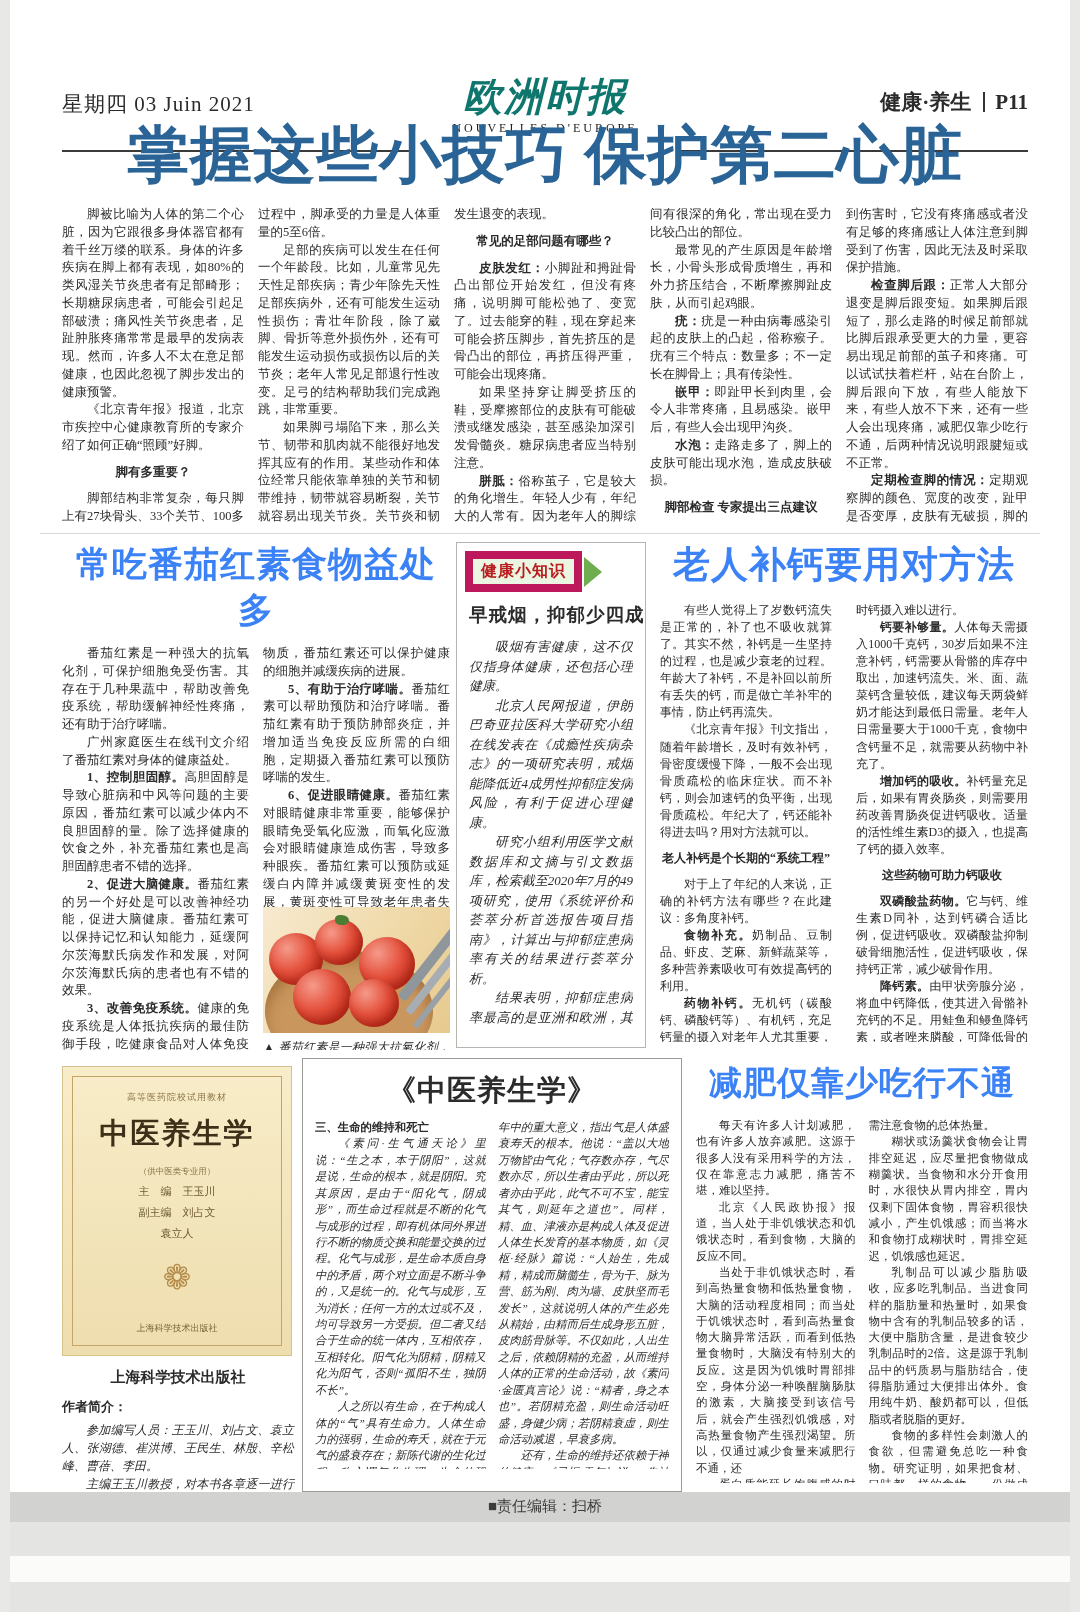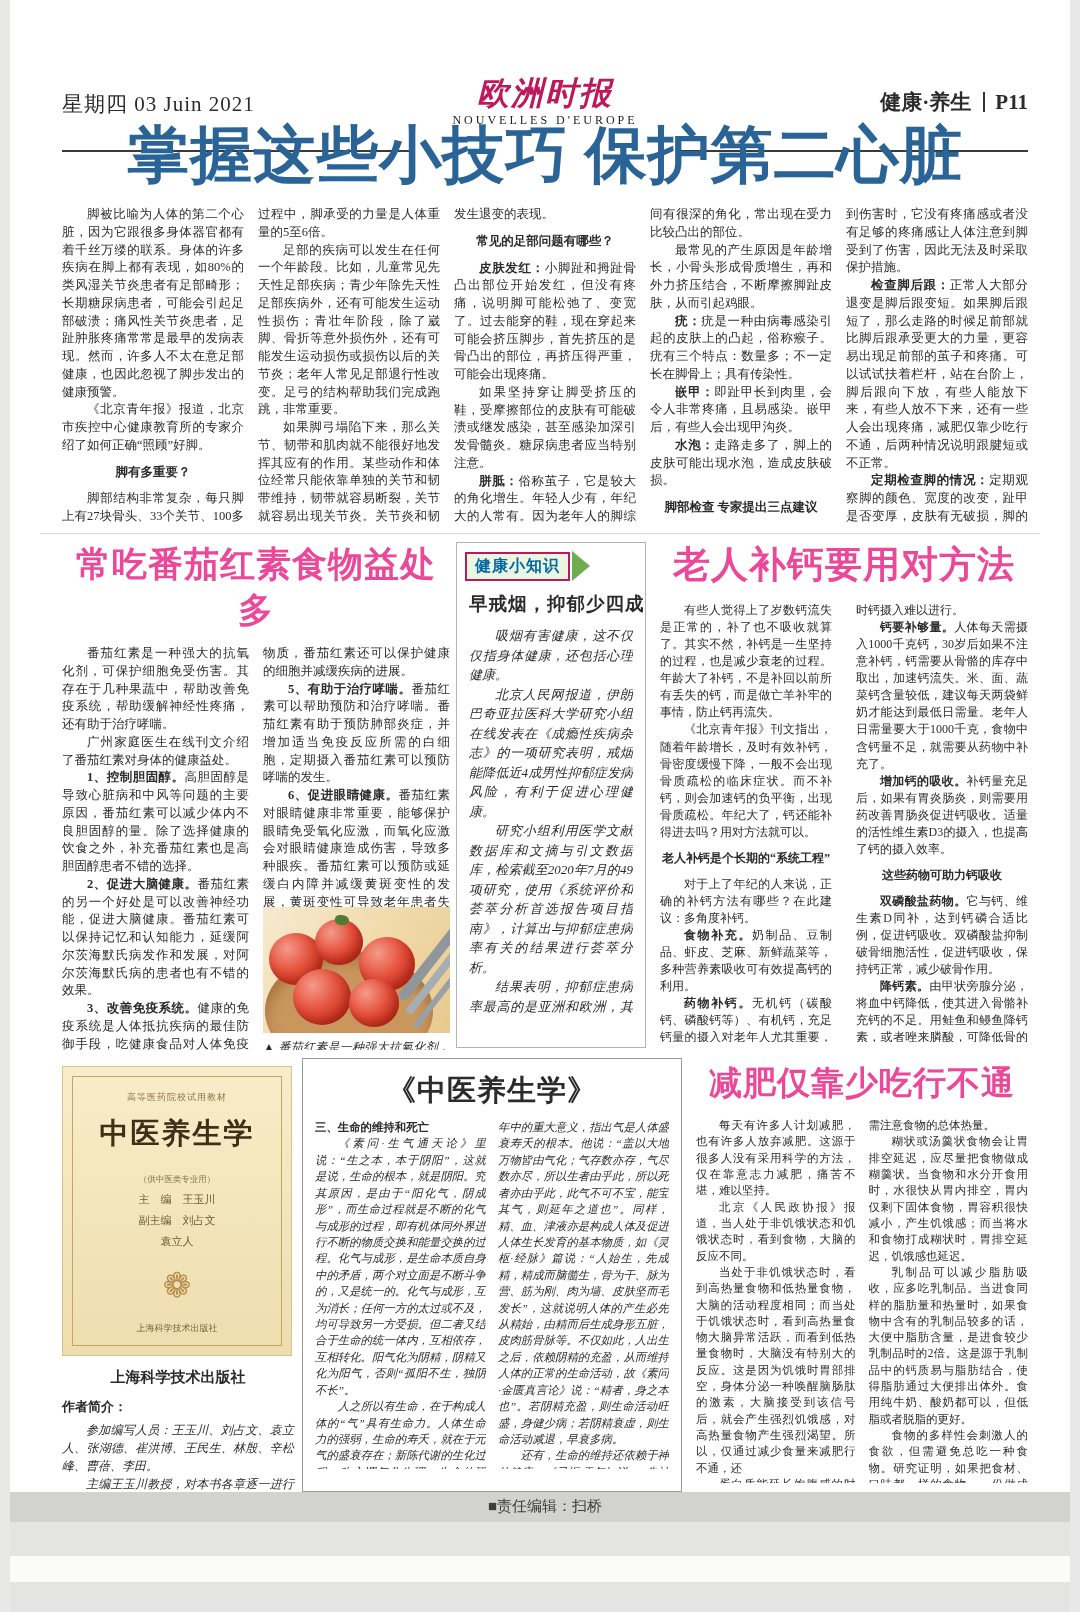--- a/index.html
+++ b/index.html
@@ -5,21 +5,21 @@
   html,body{margin:0;padding:0;background:#e8e8e6;}
   .page{position:relative;width:1080px;height:1612px;margin:0 auto;background:#fff;
         font-family:"Liberation Serif","DejaVu Serif",serif;color:#2b2b2b;overflow:hidden;}
   .edge-l,.edge-r{position:absolute;top:0;width:10px;height:100%;background:#e8e8e6;}
   .edge-l{left:0}.edge-r{right:0}
 
   
   .header{position:absolute;left:62px;right:52px;top:76px;height:84px;}
   .h-date{position:absolute;left:0;top:14px;font-size:21px;letter-spacing:1px;}
   .h-logo{position:absolute;left:50%;transform:translateX(-50%);top:0;width:260px;text-align:center;}
-  .logo-cn{font-size:32px;font-weight:bold;color:#be185d;font-style:italic;letter-spacing:2px;line-height:1.1;}
+  .logo-cn{font-size:39px;font-weight:bold;color:#0f766e;font-style:italic;letter-spacing:2px;line-height:1.1;}
   .logo-fr{font-size:12px;letter-spacing:3px;color:#1d1d1d;margin-top:2px;}
   .h-right{position:absolute;right:0;top:12px;font-size:21px;font-weight:bold;}
   .h-right .bar{display:inline-block;border-left:2px solid #333;height:20px;vertical-align:-3px;margin:0 10px 0 12px;}
   .rule{position:absolute;top:74px;height:2px;background:#3a3a3a;}
   .rule-l{left:0;width:348px;}
   .rule-r{right:0;width:348px;}
 
   
   .headline{position:absolute;left:62px;width:966px;top:120px;font-size:62px;font-weight:900;
             color:#2a6496;text-align:center;letter-spacing:1px;line-height:1.15;white-space:nowrap;}
@@ -32,60 +32,60 @@
   .t-subl{text-indent:0;font-weight:bold;font-style:normal;}
 
   
   .foot-cols{position:absolute;left:62px;top:206px;width:966px;height:320px;display:flex;gap:14px;overflow:hidden;}
   .foot-cols .col{flex:1;font-size:12.5px;line-height:1.42;overflow:hidden;}
 
   .divider1{position:absolute;left:40px;right:40px;top:533px;height:1px;background:#d8d8d4;}
 
   
   .tomato{position:absolute;left:62px;top:542px;width:388px;height:508px;overflow:hidden;}
-  .sec-title{font-weight:900;text-align:center;letter-spacing:1px;color:#ec4899;}
+  .sec-title{font-weight:900;text-align:center;letter-spacing:1px;color:#3b82f6;}
   .tomato .sec-title{font-size:35px;line-height:1.3;}
   .tomato-cols{display:flex;gap:14px;margin-top:12px;height:444px;}
   .tomato-cols .col{flex:1;font-size:12.5px;line-height:1.42;overflow:hidden;}
   .tomato-col2{position:relative;}
   .t2text{height:262px;overflow:hidden;}
   .figure{position:absolute;left:0;right:0;bottom:0;}
   .photo{height:126px;position:relative;overflow:hidden;background:linear-gradient(125deg,#f7ead0 0%,#f0d9a8 55%,#e6c98e 100%);}
   .bowl{position:absolute;left:2px;bottom:-38px;width:168px;height:120px;background:#c9965e;border-radius:50%;box-shadow:inset 0 10px 14px rgba(120,70,20,.45);}
   .tom{position:absolute;border-radius:50%;background:radial-gradient(circle at 34% 30%,#f59a8a 0%,#e4513c 45%,#c22f1d 80%);box-shadow:inset -4px -5px 8px rgba(120,10,0,.35);}
   .tom1{left:6px;top:26px;width:54px;height:52px;}
   .tom2{left:52px;top:12px;width:48px;height:46px;}
   .tom3{left:96px;top:30px;width:56px;height:54px;}
   .tom4{left:30px;top:62px;width:58px;height:56px;}
   .tom5{left:86px;top:72px;width:50px;height:48px;}
   .stem{position:absolute;left:72px;top:8px;width:14px;height:10px;background:#4d7c33;border-radius:40% 60% 50% 50%;}
   .fork{position:absolute;right:14px;top:6px;width:10px;height:96px;background:#8f969c;transform:rotate(38deg);border-radius:4px;box-shadow:14px 8px 0 -1px #a6adb3,28px 16px 0 -2px #99a0a6;}
   .caption{font-size:12px;line-height:1.4;margin-top:6px;text-align:justify;font-style:italic;}
 
   .tipbox{position:absolute;left:456px;top:542px;width:190px;height:506px;border:1px solid #b5b5b0;box-sizing:border-box;padding:10px 12px;overflow:hidden;}
   .tip-tag{display:flex;align-items:center;margin:-2px 0 10px -4px;}
-  .tag-box{border:2px solid #be185d;background:#eaf5e2;color:#0369a1;font-weight:bold;font-size:16px;padding:2px 8px;letter-spacing:1px;white-space:nowrap;}
+  .tag-box{border:8px solid #be185d;background:#eaf5e2;color:#b91c1c;font-weight:bold;font-size:16px;padding:2px 8px;letter-spacing:1px;white-space:nowrap;}
   .tag-arrow{width:0;height:0;border-left:18px solid #6fae4e;border-top:15px solid transparent;border-bottom:15px solid transparent;margin-left:2px;}
   .tip-title{font-size:18.5px;font-weight:900;text-align:center;margin:4px 0 10px;letter-spacing:1px;white-space:nowrap;}
   .tip-body{font-size:13px;line-height:1.5;font-style:italic;overflow:hidden;height:390px;}
 
   .calcium{position:absolute;left:660px;top:542px;width:368px;height:508px;overflow:hidden;}
   .calcium .sec-title{font-size:37px;line-height:1.25;}
   .calcium-cols{display:flex;gap:24px;margin-top:14px;height:440px;}
   .calcium-cols .col{flex:1;font-size:12px;line-height:1.42;overflow:hidden;}
 
   
   .book{position:absolute;left:62px;top:1066px;width:232px;}
   .cover{width:230px;height:290px;background:linear-gradient(#f8edc9,#eeddae);border:1px solid #d6c28c;position:relative;box-sizing:border-box;}
   .cover-inner{position:absolute;inset:9px;border:1px solid #c6a468;text-align:center;padding:14px 6px;box-sizing:border-box;color:#4a3b20;}
   .cover-series{font-size:9px;letter-spacing:1px;color:#8a744a;}
   .cover-title{font-size:29px;font-weight:bold;margin-top:10px;letter-spacing:2px;color:#3f3category:
   px;}
   .cover-title{color:#3e2f18;}
-  .cover-note{font-size:8.5px;margin-top:20px;color:#8a744a;}
+  .cover-note{font-size:8.5px;margin-top:12px;color:#8a744a;}
   .cover-line{font-size:11px;margin-top:6px;color:#6e5a34;}
   .cover-emblem{font-size:34px;color:#b58c4a;margin-top:16px;}
   .cover-pub{position:absolute;bottom:10px;left:0;right:0;font-size:9px;color:#7c663c;}
   .pub-line{font-size:15px;font-weight:bold;text-align:center;margin-top:12px;}
   .author{margin-top:10px;font-size:12px;line-height:1.5;font-style:italic;}
   .author-h{font-weight:bold;font-style:normal;font-size:13px;margin-bottom:4px;}
 
   .tcm{position:absolute;left:302px;top:1058px;width:380px;height:434px;border:1px solid #9b9b96;box-sizing:border-box;padding:10px 12px;overflow:hidden;}
   .tcm-title{font-size:29px;font-weight:bold;text-align:center;letter-spacing:1px;margin:2px 0 8px;}
   .tcm-cols{display:flex;gap:12px;height:350px;overflow:hidden;}

